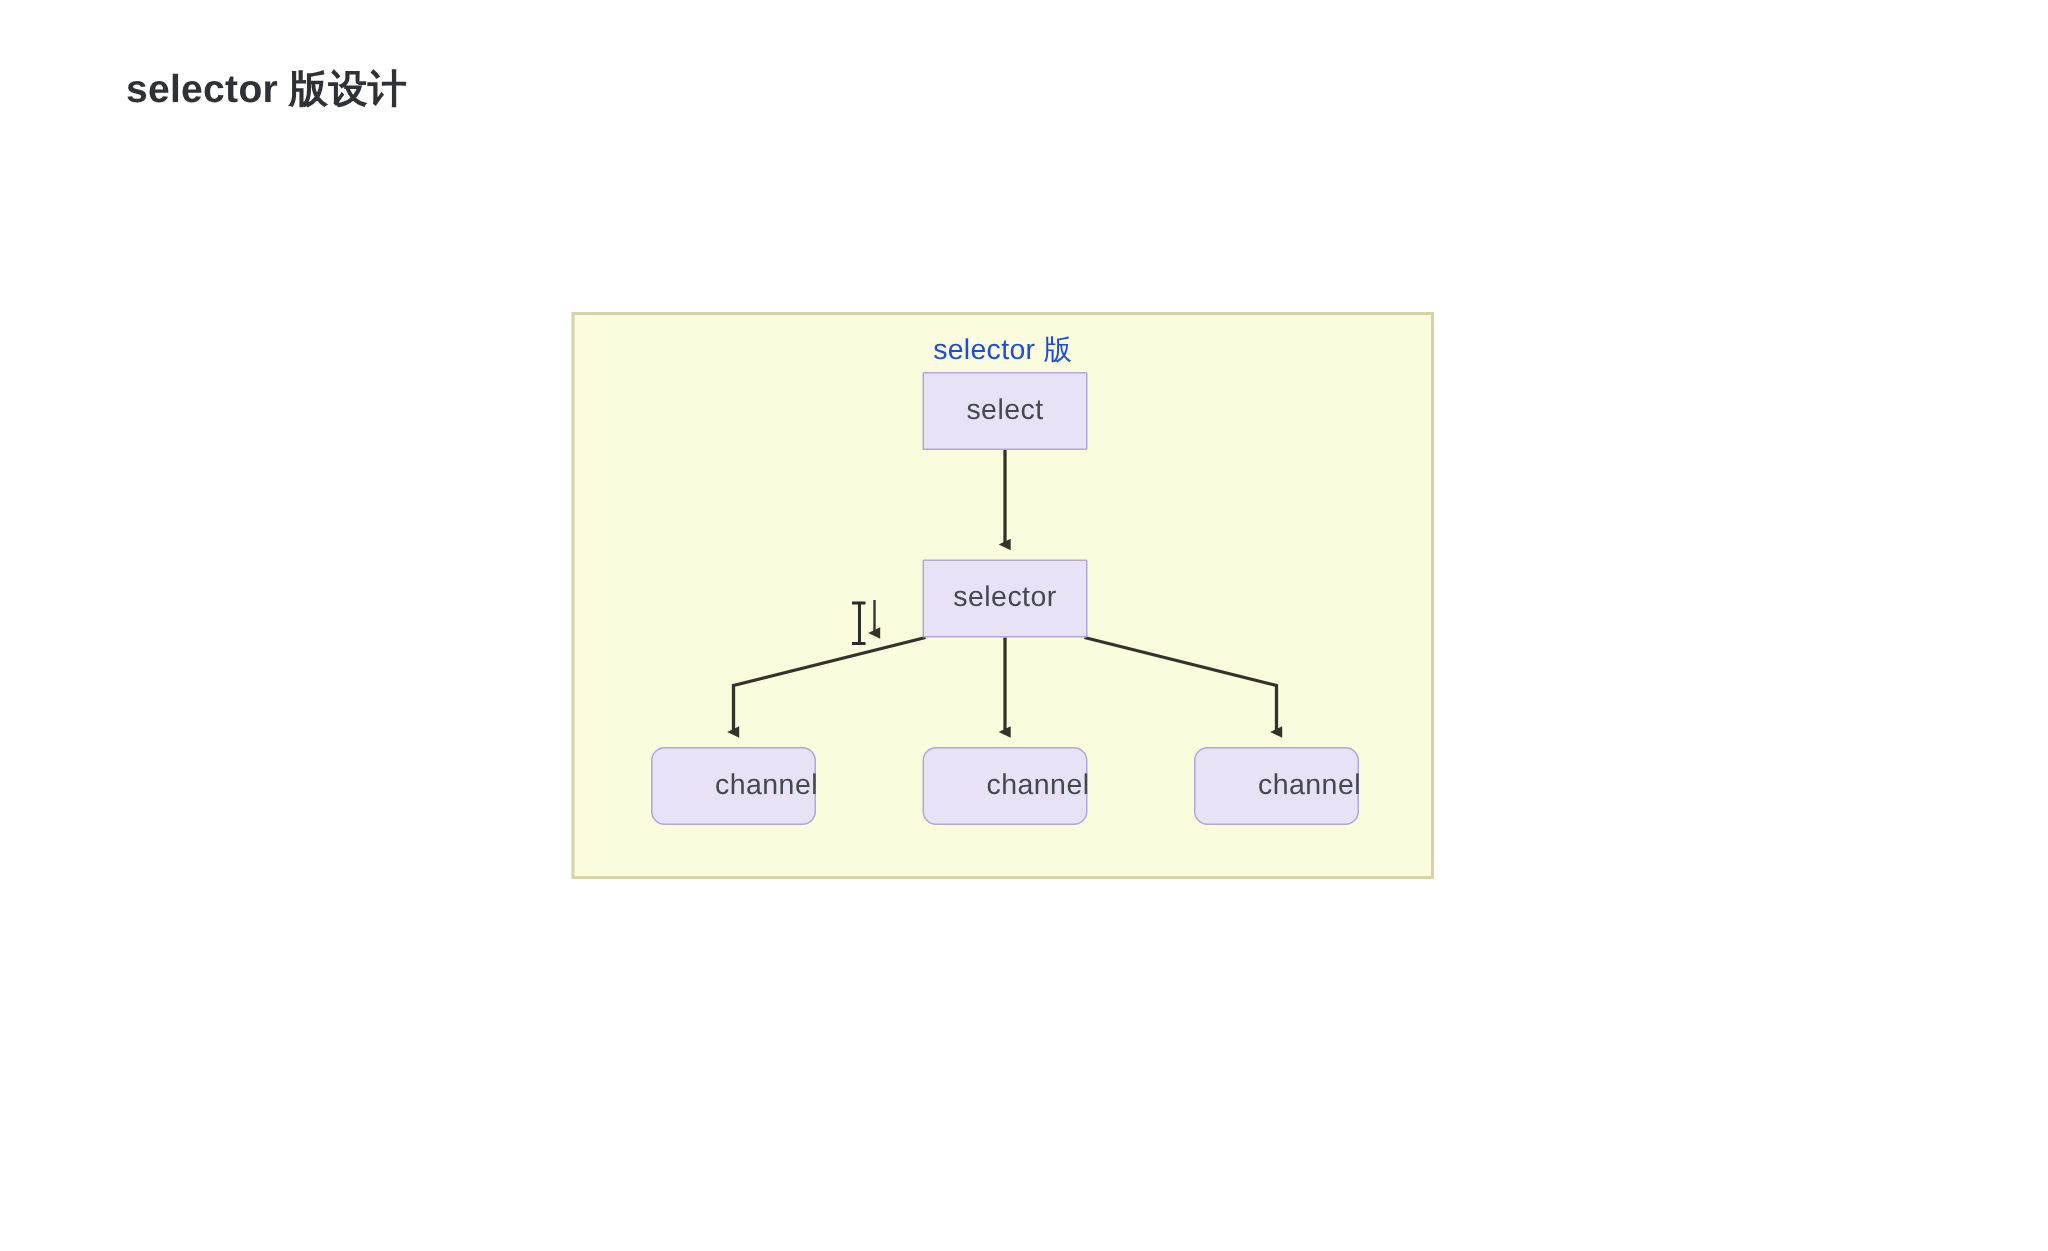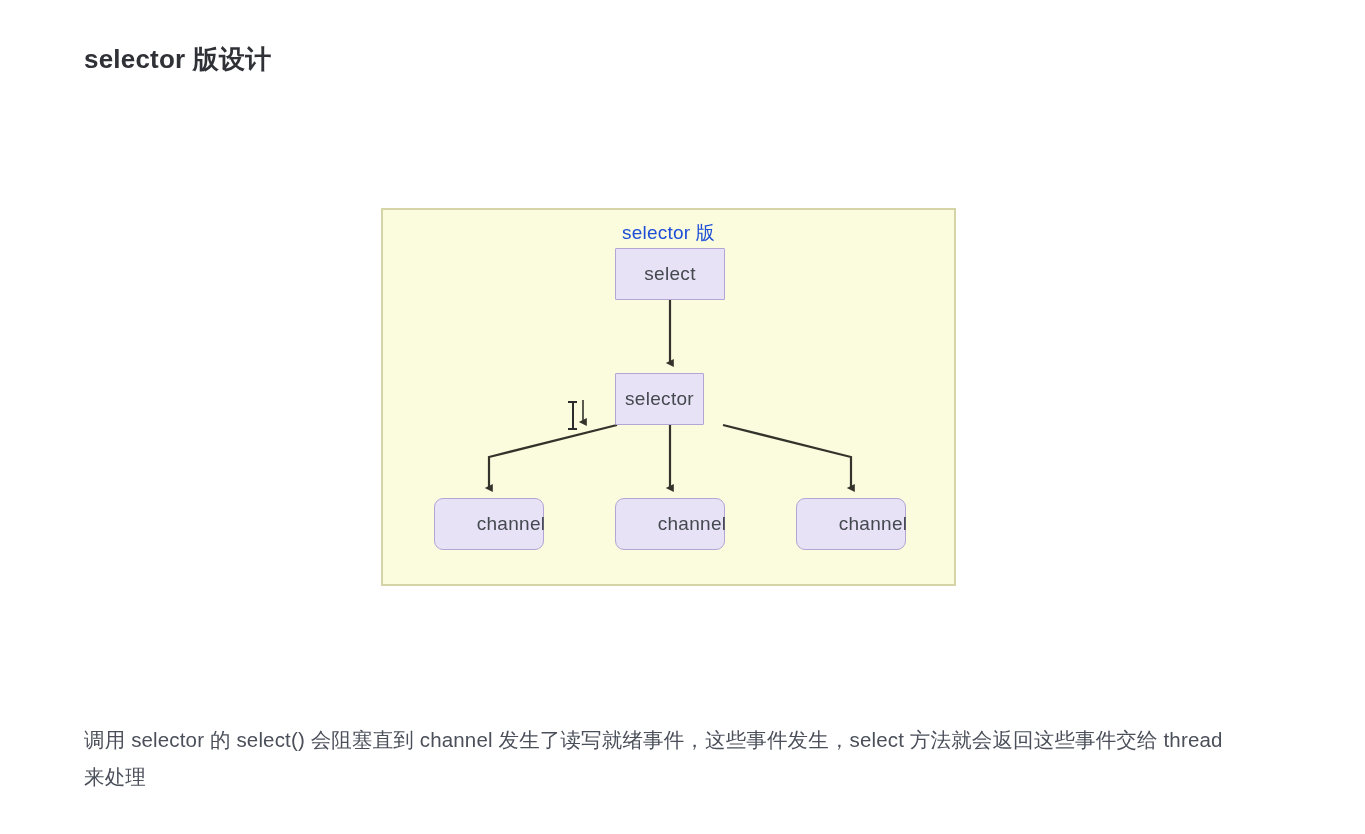--- a/index.html
+++ b/index.html
@@ -91,21 +91,21 @@
   .node-thread {
     left: 232px;
     top: 38px;
     width: 110px;
     height: 52px;
     border-radius: 1px;
   }
   .node-selector {
     left: 232px;
     top: 163px;
-    width: 89px;
+    width: 110px;
     height: 52px;
     border-radius: 1px;
   }
   .node-channel {
     top: 288px;
     width: 110px;
     height: 52px;
     border-radius: 9px;
     padding-left: 44px;
   }
@@ -204,21 +204,20 @@
     <div class="node node-channel node-channel-2">
       <span>channel</span>
     </div>
 
     <div class="node node-channel node-channel-3">
       <span>channel</span>
     </div>
 
   </div>
 
-  <p class="para para-outro">调用 selector 的 select() 会阻塞直到 channel 发生了读写就绪事件，这些事件发生，select 方法就会返回这些事件交给 thread 来处理</p>
 
   <div class="text-caret">
     <span class="cap-top"></span>
     <span class="stem"></span>
     <span class="cap-bottom"></span>
   </div>
 
 </div>
 
 </body></html>

